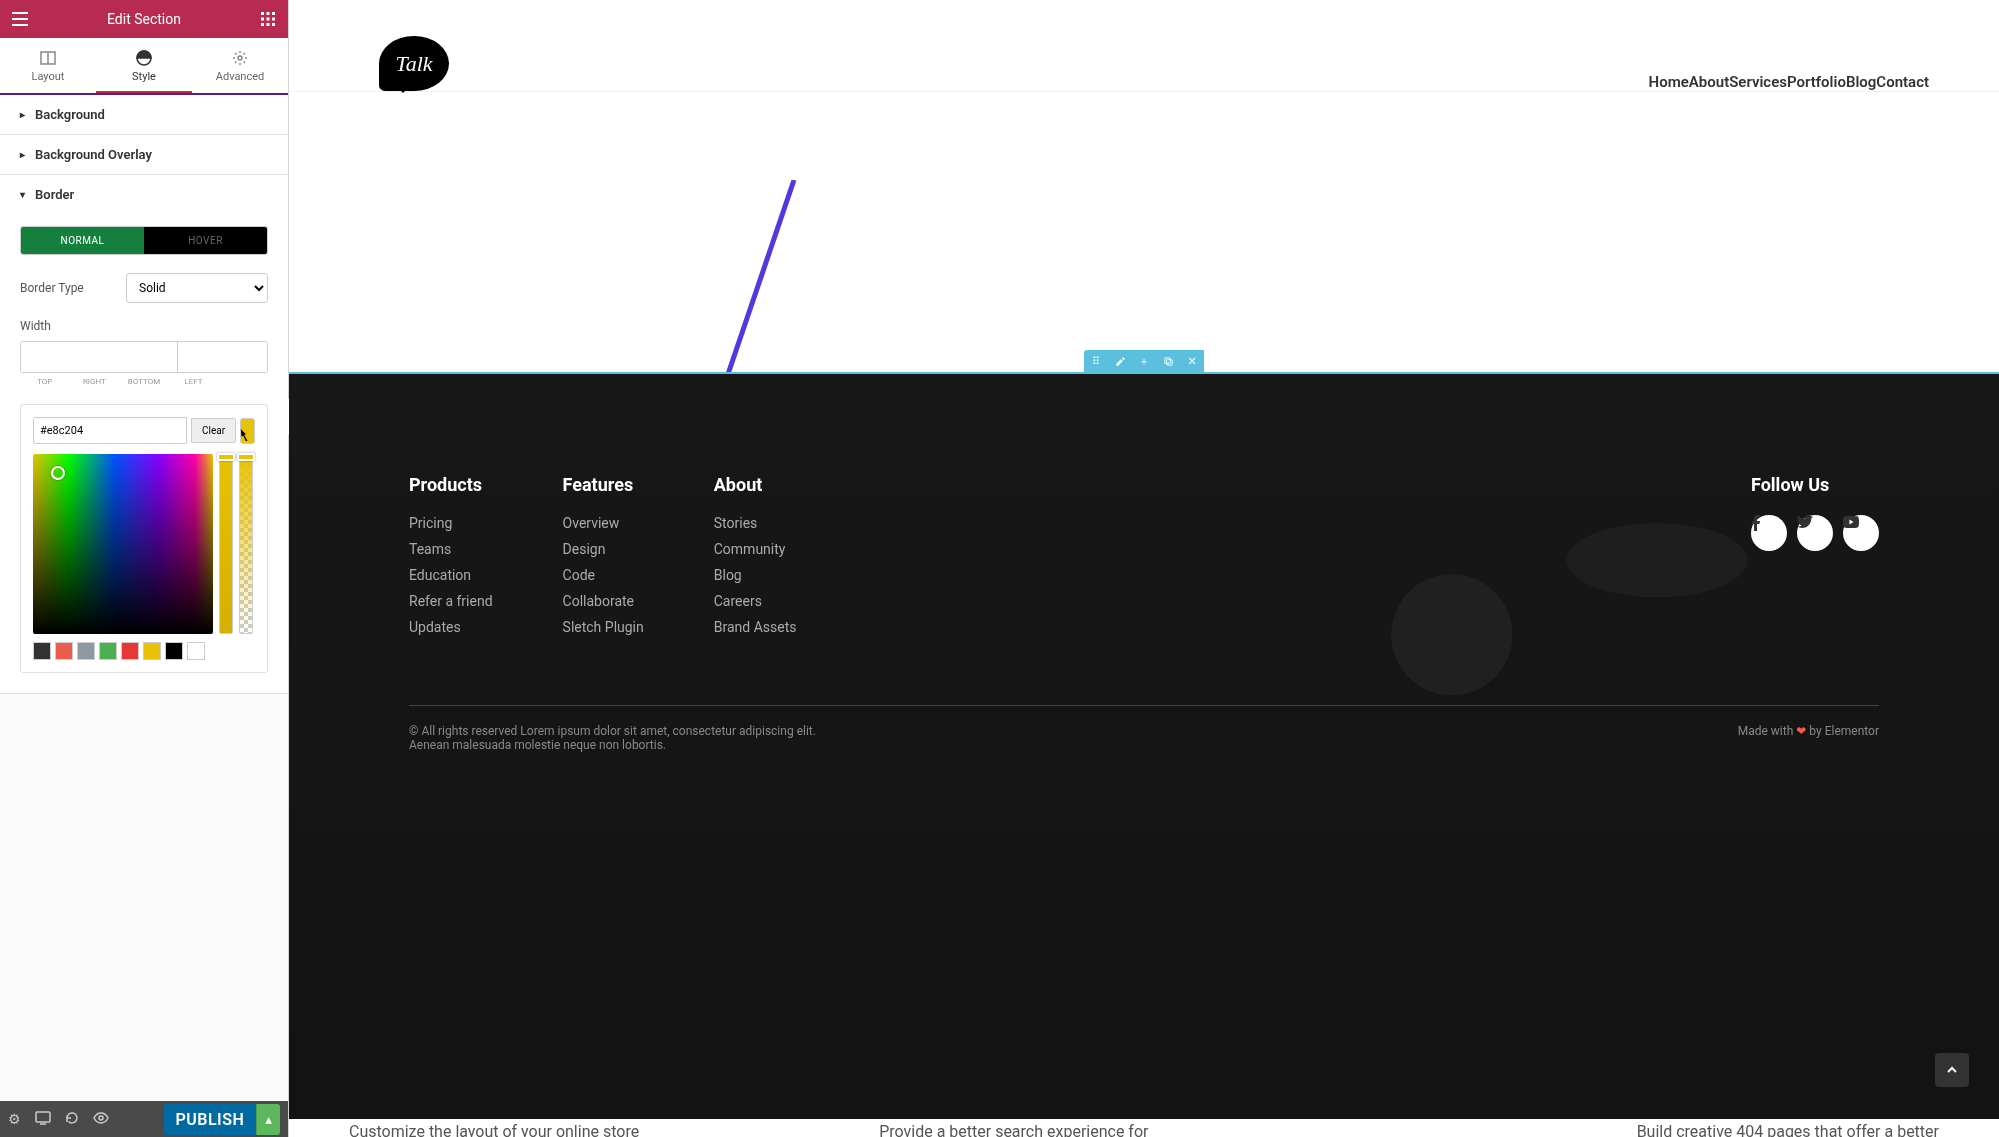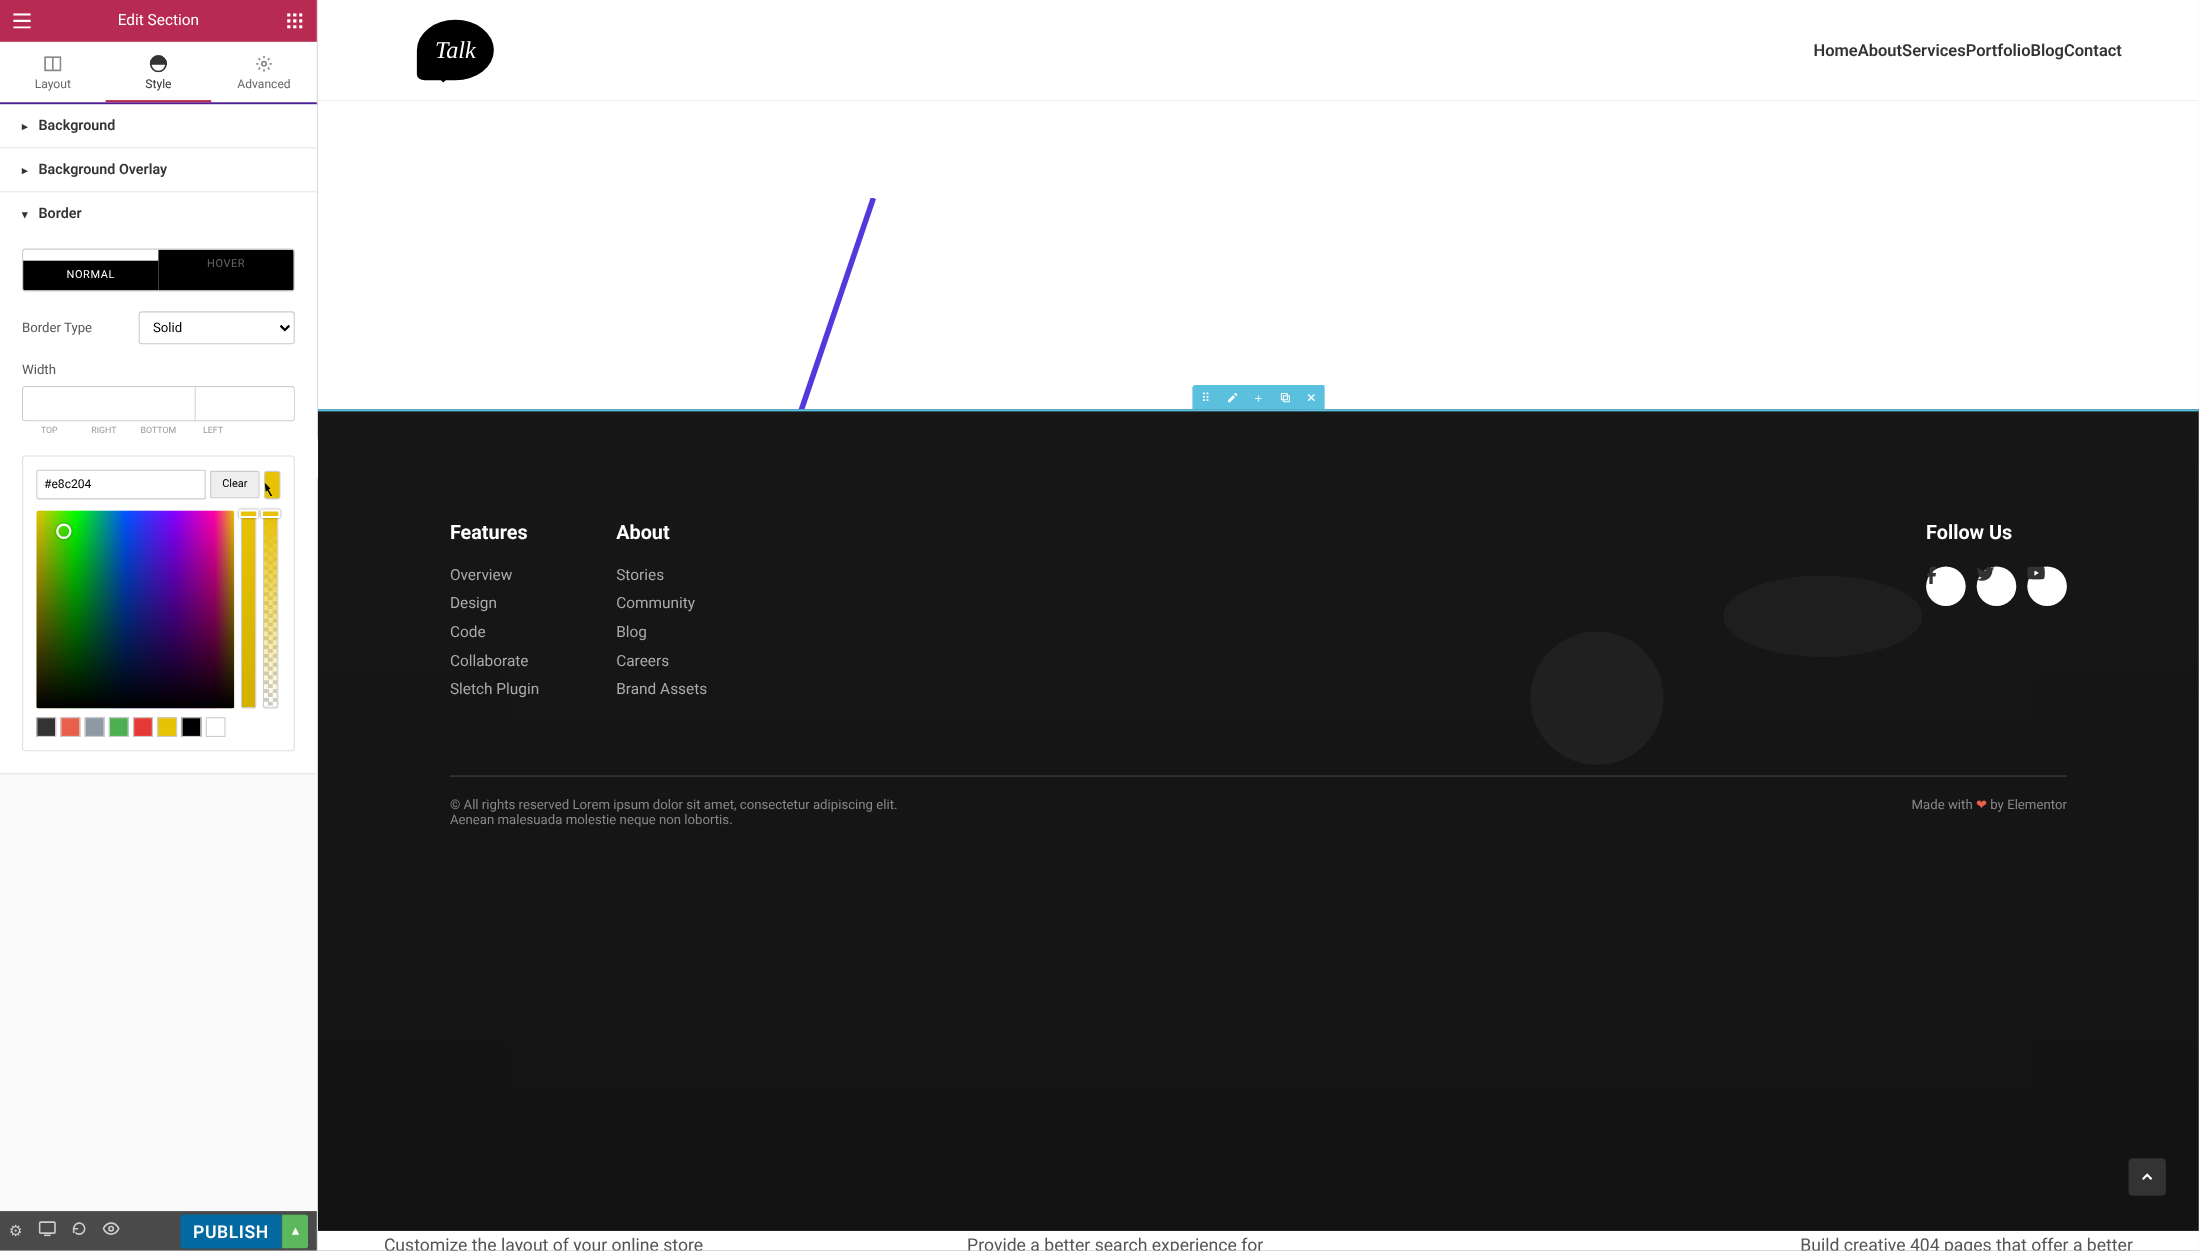--- a/index.html
+++ b/index.html
@@ -19,21 +19,21 @@
 .tab-icon { display: block; margin: 0 auto 4px; width: 16px; height: 16px; }
 
 .accordion-body { flex: 1; overflow-y: auto; background: #fafafa; }
 .acc-item { border-bottom: 1px solid #e0e0e0; background: #fff; }
 .acc-head { padding: 12px 20px; font-size: 13px; font-weight: 600; color: #333; cursor: pointer; display: flex; align-items: center; gap: 10px; }
 .acc-caret { font-size: 10px; }
 .acc-content { padding: 12px 20px 20px; }
 
 .seg-btns { display: flex; border: 1px solid #ccc; border-radius: 3px; overflow: hidden; margin-bottom: 18px; }
 .seg-btn { flex: 1; text-align: center; padding: 8px; font-size: 10px; letter-spacing: .5px; cursor: pointer; background: #000000; color: #666; }
-.seg-btn.active { background: #000000; color: #fff; margin-top: 10px; }
+.seg-btn.active { background: #15803d; color: #fff; }
 
 .field-row { display: flex; align-items: center; justify-content: space-between; margin: 16px 0; }
 .field-label { font-size: 12px; color: #555; }
 .select { border: 1px solid #ccc; padding: 6px 8px; font-size: 12px; border-radius: 3px; width: 142px; background: #fff; }
 
 .width-label { font-size: 12px; color: #555; margin-top: 8px; }
 .width-inputs { display: flex; margin-top: 8px; border: 1px solid #ccc; border-radius: 3px; overflow: hidden; }
 .width-input { flex: 1; border: none; border-right: 1px solid #ccc; height: 30px; text-align: center; font-size: 12px; }
 .width-labels { display: flex; font-size: 8px; color: #999; margin-top: 4px; }
 .width-labels span { flex: 1; text-align: center; }
@@ -59,21 +59,21 @@
 .footer-icon { color: #ccc; cursor: pointer; font-size: 14px; }
 .publish-group { margin-left: auto; display: flex; }
 .publish-btn { background: #0369a1; color: #fff; border: none; padding: 6px 12px; font-size: 16px; font-weight: 600; letter-spacing: .5px; cursor: pointer; border-radius: 3px 0 0 3px; }
 .publish-caret { background: #5cb85c; color: #fff; border: none; border-left: 1px solid rgba(0,0,0,.15); padding: 6px 8px; cursor: pointer; border-radius: 0 3px 3px 0; }
 
 
 .collapse-tab { position: absolute; right: -12px; top: 398px; width: 12px; height: 38px; background: #fff; border: 1px solid #d5d5d5; border-left: none; display: flex; align-items: center; justify-content: center; font-size: 9px; color: #999; cursor: pointer; }
 
 
 .preview { flex: 1; background: #fff; position: relative; overflow: hidden; }
-.site-header { height: 92px; display: flex; align-items: center; padding: 0 70px 0 90px; border-bottom: 1px solid #f0f0f0; }
+.site-header { height: 92px; display: flex; align-items: flex-end; padding: 0 70px 0 90px; border-bottom: 1px solid #f0f0f0; }
 .logo { width: 70px; height: 55px; background: #000; border-radius: 50% 50% 50% 10%; position: relative; display: flex; align-items: center; justify-content: center; color: #fff; font-style: italic; font-family: cursive; font-size: 22px; }
 .logo::after { content: ""; position: absolute; bottom: -8px; left: 18px; border: 6px solid transparent; border-top-color: #000; }
 .nav { margin-left: auto; display: flex; }
 .nav a { color: #333; text-decoration: none; font-weight: 600; font-size: 15px; }
 
 .arrow-annot { position: absolute; top: 180px; left: 410px; pointer-events: none; }
 
 .section-toolbar { position: absolute; top: 350px; left: 50%; transform: translateX(-50%); background: #5bc0de; display: flex; border-radius: 3px 3px 0 0; z-index: 10; }
 .st-btn { width: 24px; height: 22px; display: flex; align-items: center; justify-content: center; color: #fff; cursor: pointer; font-size: 11px; }
 .st-btn:last-child { background: #5bc0de; }
@@ -301,20 +301,28 @@
             <rect x="4" y="4" width="12" height="12" rx="1"></rect>
           </svg>
       </div>
       <div class="st-btn">✕</div>
     </div>
 
     <div class="footer-section">
       <div class="footer-bg"></div>
       <div class="footer-inner" id="footer-cols">
           <div class="foot-col">
+            <h3>Products</h3>
+            <a href="#">Pricing</a>
+            <a href="#">Teams</a>
+            <a href="#">Education</a>
+            <a href="#">Refer a friend</a>
+            <a href="#">Updates</a>
+          </div>
+          <div class="foot-col">
             <h3>Features</h3>
             <a href="#">Overview</a>
             <a href="#">Design</a>
             <a href="#">Code</a>
             <a href="#">Collaborate</a>
             <a href="#">Sletch Plugin</a>
           </div>
           <div class="foot-col">
             <h3>About</h3>
             <a href="#">Stories</a>

